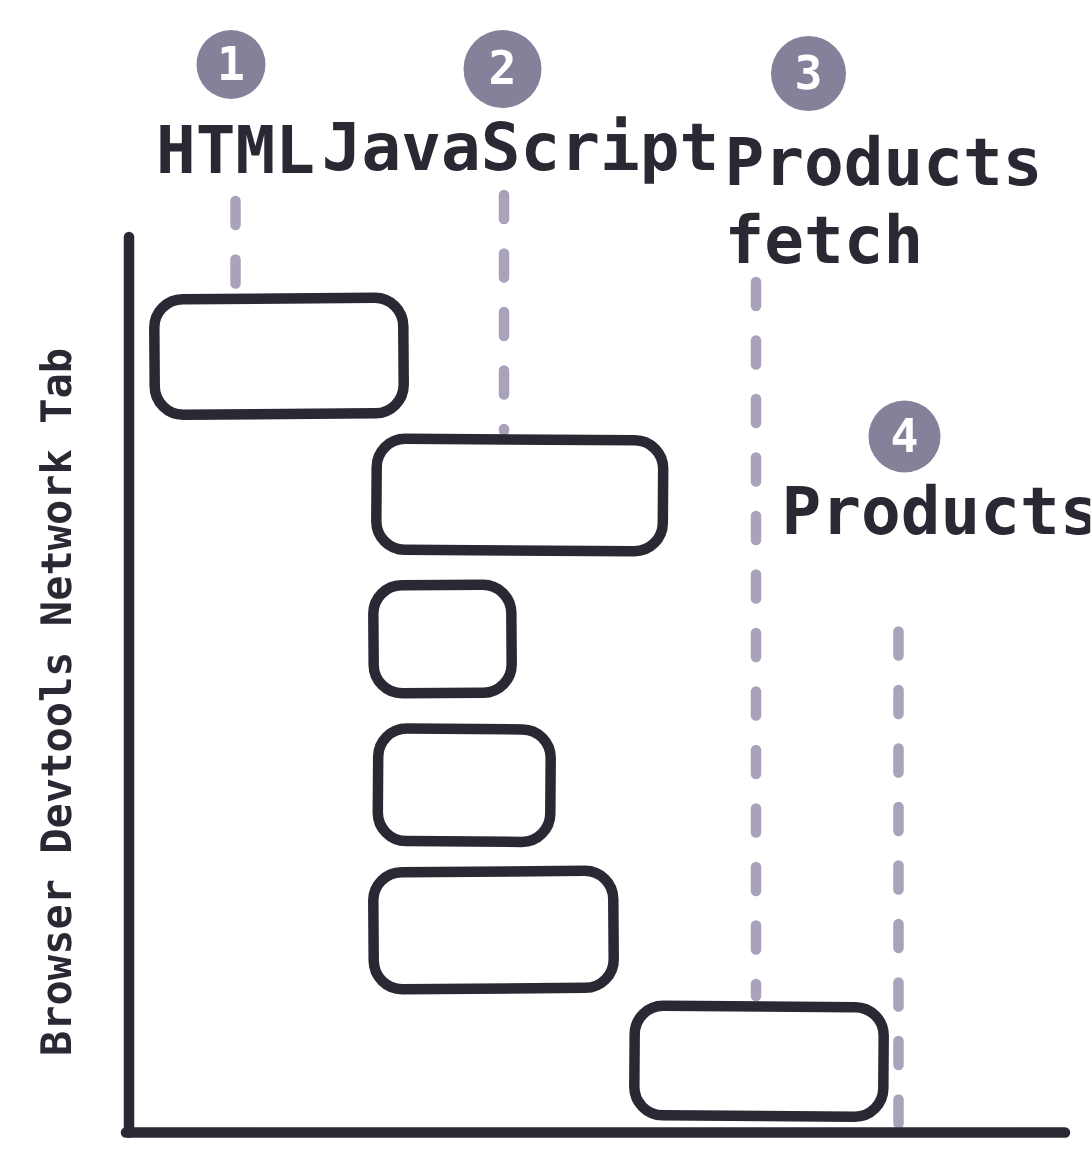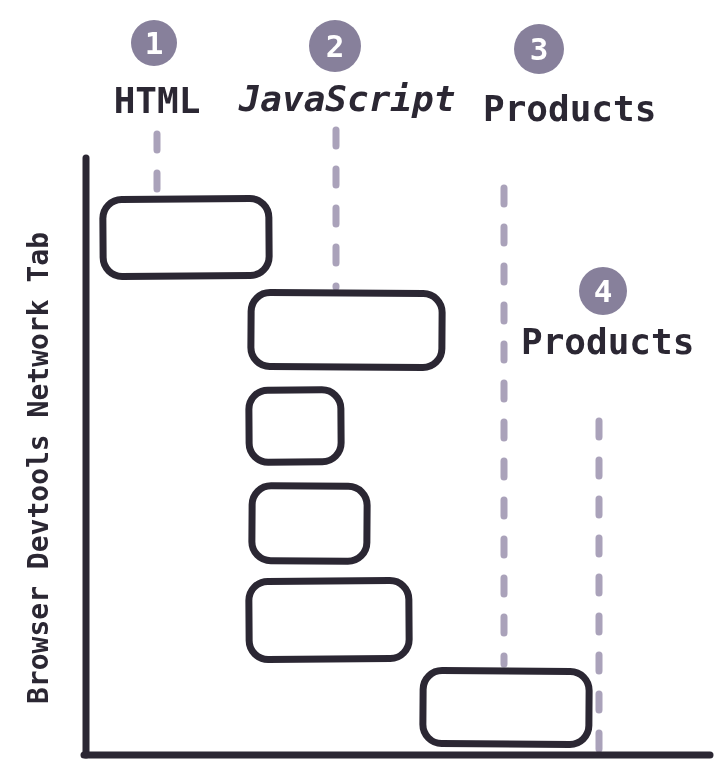--- a/index.html
+++ b/index.html
@@ -33,21 +33,21 @@
     display: flex;
     align-items: center;
     justify-content: center;
     font-weight: bold;
     font-size: 31px;
     transform: translate(-50%, -50%);
   }
   .milestone-label {
     position: absolute;
     font-weight: bold;
-    font-size: 36px;
+    font-size: 44px;
     line-height: 52px;
     white-space: nowrap;
     letter-spacing: 0px;
   }
   .milestone-label.center {
     transform: translateX(-50%);
     text-align: center;
   }
   .y-axis-label {
     position: absolute;
@@ -76,26 +76,27 @@
       <rect x="423" y="671" width="166" height="73" rx="19" ry="19" fill="none" stroke="#2b2733" stroke-width="7" transform="rotate(0.4 506 707.5)"></rect>
       <line x1="86" y1="158" x2="86" y2="755" stroke="#2b2733" stroke-width="7" stroke-linecap="round"></line>
       <line x1="84" y1="755" x2="710" y2="755" stroke="#2b2733" stroke-width="7" stroke-linecap="round"></line>
     </svg>
   <div id="overlay">
       <div class="badge" style="left: 154px; top: 43px; width: 46px; height: 46px; background: rgb(135, 128, 155); color: rgb(255, 255, 255);">1</div>
       <div class="milestone-label center" style="left: 157px; top: 75px; color: rgb(43, 39, 51);">
         <div>HTML</div>
       </div>
       <div class="badge" style="left: 335px; top: 46px; width: 52px; height: 52px; background: rgb(135, 128, 155); color: rgb(255, 255, 255);">2</div>
-      <div class="milestone-label center" style="left: 347px; top: 73px; color: rgb(43, 39, 51); font-style: italic;">
+      <div class="milestone-label center" style="left: 347px; top: 73px; color: rgb(43, 39, 51);">
         <div>JavaScript</div>
       </div>
       <div class="badge" style="left: 539px; top: 49px; width: 50px; height: 50px; background: rgb(135, 128, 155); color: rgb(255, 255, 255);">3</div>
       <div class="milestone-label" style="left: 483px; top: 83px; color: rgb(43, 39, 51);">
         <div>Products</div>
+        <div>fetch</div>
       </div>
       <div class="badge" style="left: 603px; top: 291px; width: 48px; height: 48px; background: rgb(135, 128, 155); color: rgb(255, 255, 255);">4</div>
       <div class="milestone-label" style="left: 521px; top: 316px; color: rgb(43, 39, 51);">
         <div>Products</div>
       </div>
     </div>
   <div class="y-axis-label" style="color: rgb(43, 39, 51);">Browser Devtools Network Tab</div>
 </div>
 
 </body></html>

